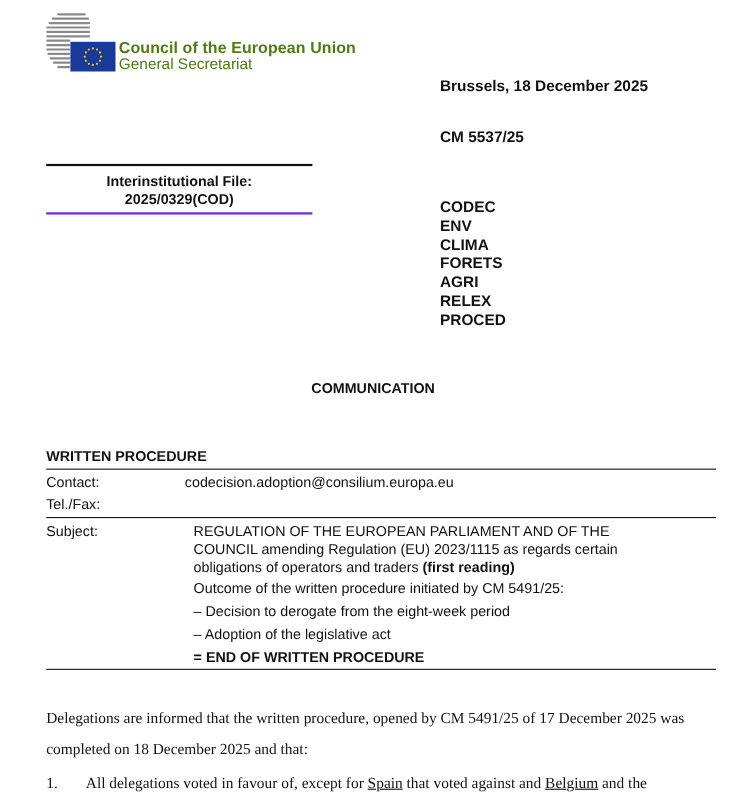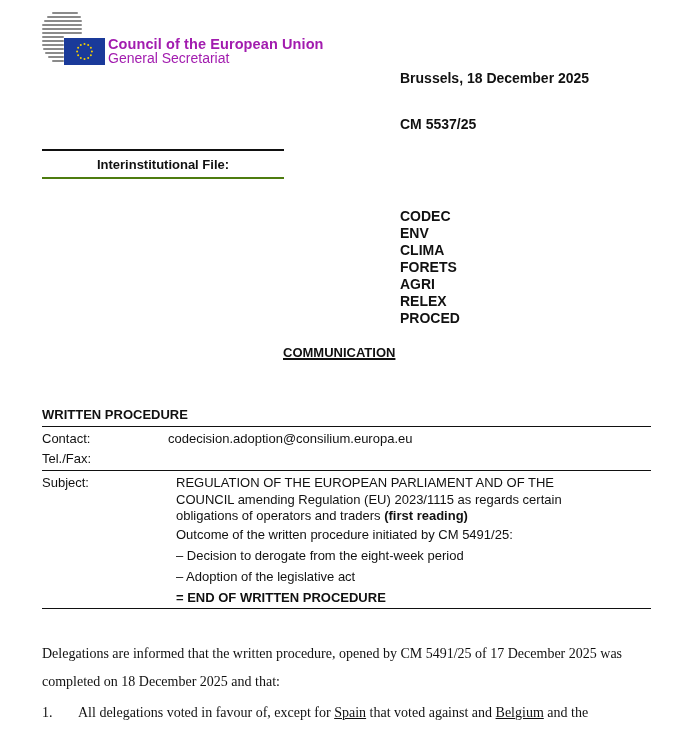--- a/index.html
+++ b/index.html
@@ -5,34 +5,34 @@
     * { margin: 0; padding: 0; box-sizing: border-box; }
     html, body { width: 687px; height: 732px; background: #ffffff; overflow: hidden; }
     body { position: relative; font-family: "Liberation Sans", sans-serif; color: #111; }
 
     .logo { position: absolute; left: 42px; top: 12px; width: 70px; height: 56px; }
     .logo .disc { position: absolute; left: 0; top: 0; width: 42px; height: 54px; }
     .logo .disc span { position: absolute; left: 0; height: 2px; background: #8a8a8a; border-radius: 1px; }
     .logo .flag { position: absolute; left: 22px; top: 26px; width: 41px; height: 27px; background: #1a3a9a; }
     .logo .flag svg { position: absolute; left: 0; top: 0; }
 
-    .org { position: absolute; left: 108px; top: 37px; color: #a21caf; line-height: 14px; }
+    .org { position: absolute; left: 108px; top: 37px; color: #4d7c0f; line-height: 14px; }
     .org .name { font-weight: bold; font-size: 14.5px; letter-spacing: 0.1px; }
     .org .sub { font-size: 14px; }
 
     .hdr-right { position: absolute; left: 400px; font-weight: bold; font-size: 14px; }
     .date { top: 70px; }
     .cm { top: 116px; }
 
-    .file-box { position: absolute; left: 42px; top: 149px; width: 242px; border-top: 2px solid #111; border-bottom: 2px solid #4d7c0f; text-align: center; font-weight: bold; font-size: 13px; padding: 6px 0 4px; line-height: 16px; }
+    .file-box { position: absolute; left: 42px; top: 149px; width: 242px; border-top: 2px solid #111; border-bottom: 2px solid #6d28d9; text-align: center; font-weight: bold; font-size: 13px; padding: 6px 0 4px; line-height: 16px; }
 
-    .codes { position: absolute; left: 400px; top: 208px; font-weight: bold; font-size: 14px; line-height: 17px; }
+    .codes { position: absolute; left: 400px; top: 180px; font-weight: bold; font-size: 14px; line-height: 17px; }
     .codes div { height: 17px; }
 
-    .comm { position: absolute; left: 283px; top: 345px; font-weight: bold; font-size: 13px; text-decoration: underline; text-decoration-thickness: 2px; }
+    .comm { position: absolute; left: 283px; top: 345px; font-weight: bold; font-size: 13px; text-decoration-thickness: 2px; }
 
     .wp-title { position: absolute; left: 42px; top: 407px; font-weight: bold; font-size: 13px; }
     .wp-table { position: absolute; left: 42px; top: 426px; width: 609px; font-size: 13px; }
     .wp-table .rule { height: 1px; background: #111; width: 100%; }
     .row { display: flex; line-height: 16px; }
     .row .lbl { width: 126px; flex: none; }
     .row .val { flex: 1; }
     .row-contact { padding-top: 4px; }
     .row-tel { padding-top: 4px; padding-bottom: 3px; }
     .row-subject { padding-top: 4px; padding-bottom: 2px; gap: 8px; }
@@ -88,20 +88,21 @@
 <div class="org">
   <div class="name">Council of the European Union</div>
   <div class="sub">General Secretariat</div>
 </div>
 
 <div class="hdr-right date">Brussels, 18 December 2025</div>
 <div class="hdr-right cm">CM 5537/25</div>
 
 <div class="file-box">
   <div>Interinstitutional File:</div>
+  <div>2025/0329(COD)</div>
 </div>
 
 <div class="codes">
   <div>CODEC</div>
   <div>ENV</div>
   <div>CLIMA</div>
   <div>FORETS</div>
   <div>AGRI</div>
   <div>RELEX</div>
   <div>PROCED</div>

